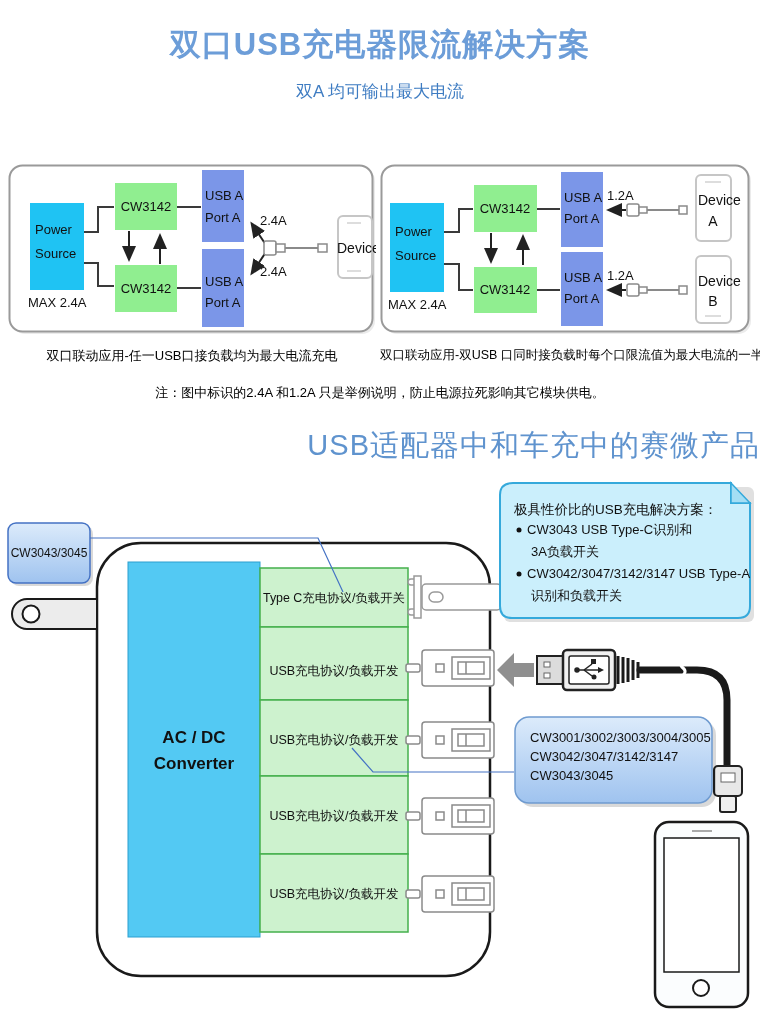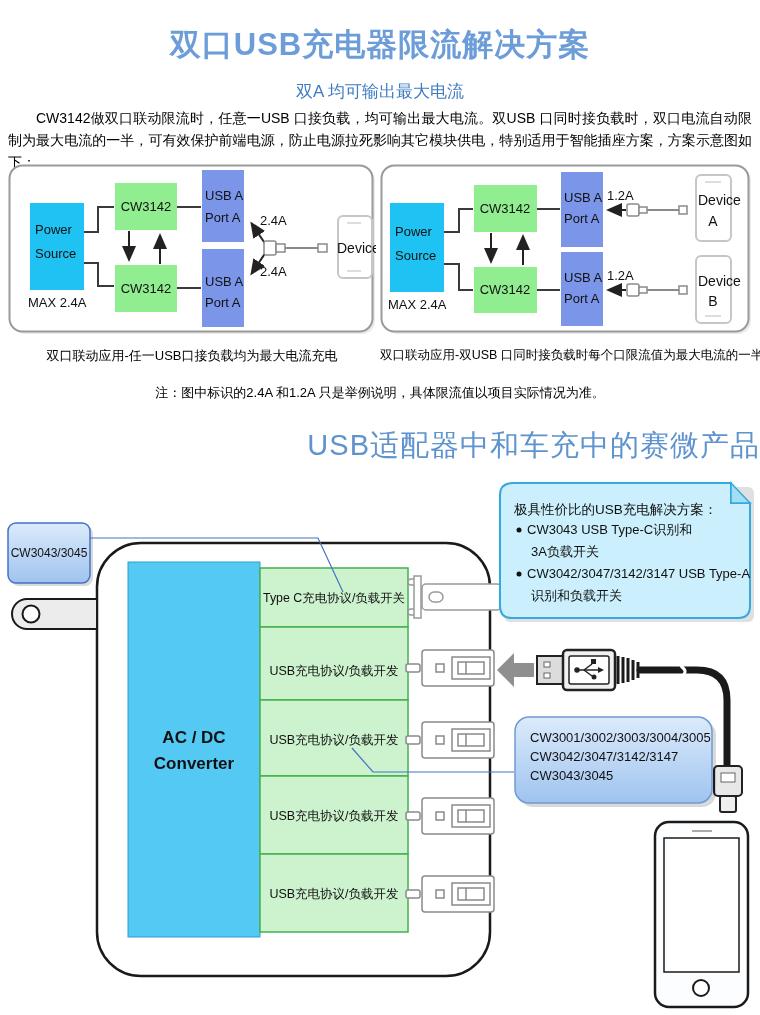--- a/index.html
+++ b/index.html
@@ -17,21 +17,20 @@
   svg{display:block;}
   svg text{fill:#111;}
 </style>
 </head>
 <body>
 
 <div id="page">
 
   <div class="abs main-title">双口USB充电器限流解决方案</div>
   <div class="abs sub-title">双A 均可输出最大电流</div>
-  <div class="abs intro">CW3142做双口联动限流时，任意一USB 口接负载，均可输出最大电流。双USB 口同时接负载时，双口电流自动限制为最大电流的一半，可有效保护前端电源，防止电源拉死影响其它模块供电，特别适用于智能插座方案，方案示意图如下：</div>
 
   <svg class="abs" style="left:8px;top:164px;" width="368" height="172" viewBox="0 0 368 172">
     <defs>
       <marker id="ahL" markerWidth="9" markerHeight="8" refX="6.5" refY="3.5" orient="auto">
         <path d="M0,0 L8,3.5 L0,7 Z" fill="#222"></path>
       </marker>
     </defs>
     <rect x="4" y="4" width="363" height="166" rx="13" fill="rgba(0,0,0,0.08)"></rect>
     <rect x="1.5" y="1.5" width="363" height="166" rx="13" fill="#fff" stroke="#9a9a9a" stroke-width="2"></rect>
 
@@ -170,21 +169,21 @@
     <g>
       <rect x="316" y="92" width="35" height="67" rx="5" fill="#fff" stroke="#c6c6c6" stroke-width="2"></rect>
       <line x1="325" y1="152" x2="341" y2="152" stroke="#ddd" stroke-width="2"></line>
     </g>
     <text x="318" y="122" font-size="14">Device</text>
     <text x="333" y="142" font-size="14" text-anchor="middle">B</text>
   </svg>
 
   <div class="abs caption cap-right">双口联动应用-双USB 口同时接负载时每个口限流值为最大电流的一半</div>
   <div class="abs caption cap-left">双口联动应用-任一USB口接负载均为最大电流充电</div>
-  <div class="abs note-line">注：图中标识的2.4A 和1.2A 只是举例说明，具体限流值以项目实际情况为准。</div>
+  <div class="abs note-line">注：图中标识的2.4A 和1.2A 只是举例说明，防止电源拉死影响其它模块供电。</div>
   <div class="abs sec2-title">USB适配器中和车充中的赛微产品</div>
 
   <svg class="abs" style="left:0;top:470px;" width="760" height="545" viewBox="0 0 760 545">
     <defs>
       <linearGradient id="gradBlue" x1="0" y1="0" x2="0" y2="1">
         <stop offset="0" stop-color="#DCEBFB"></stop>
         <stop offset="1" stop-color="#9FC3EF"></stop>
       </linearGradient>
       <g id="usbA" stroke="#8a8a8a" fill="#fff" stroke-width="1.5">
         <rect x="-52" y="-4" width="14" height="8" rx="2"></rect>

